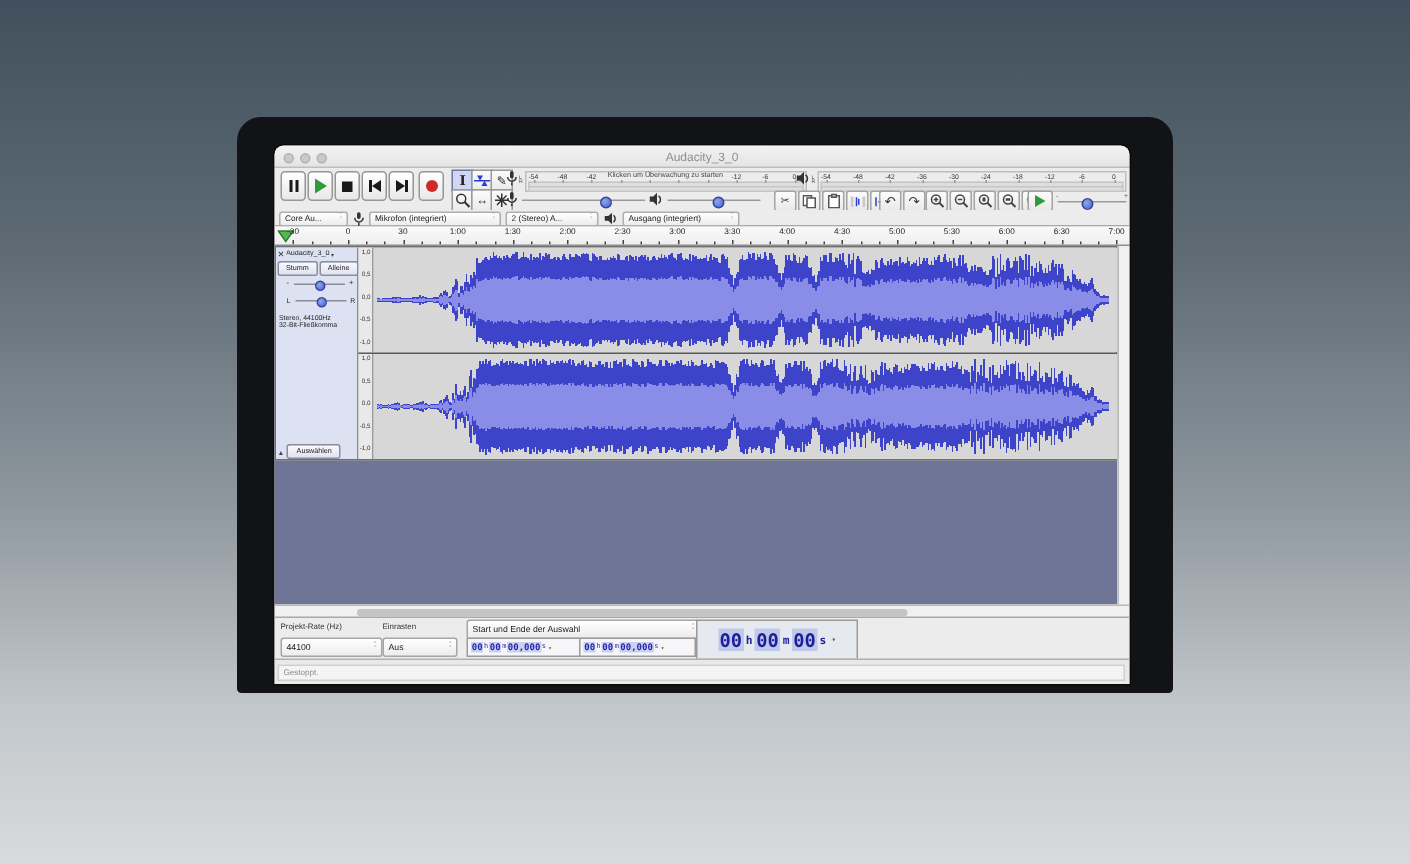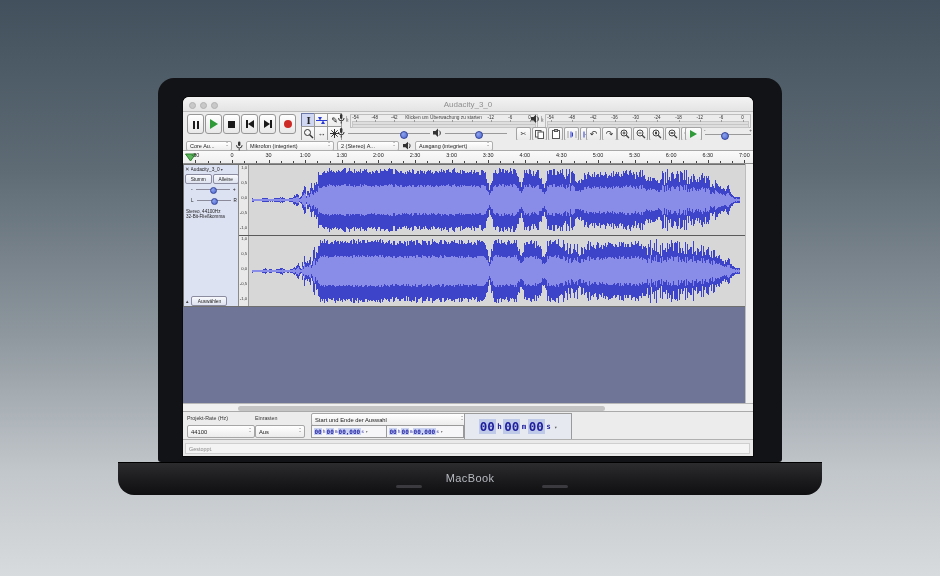--- a/index.html
+++ b/index.html
@@ -590,18 +590,13 @@
           </div>
       </div>
 
       <div class="abs statusbar">
         <div class="abs statusfield">Gestoppt.</div>
       </div>
 
     </div>
   </div>
 
-  <div class="abs base">
-    <div class="abs base-label">MacBook</div>
-    <div class="abs foot" style="left:278px"></div>
-    <div class="abs foot" style="left:424px"></div>
-  </div>
 </div>
 
 </body></html>

